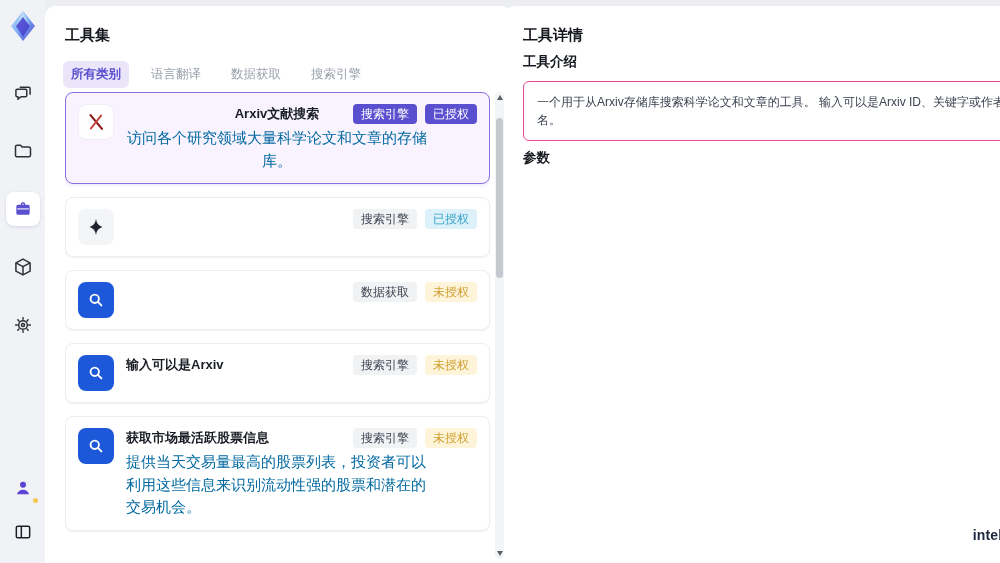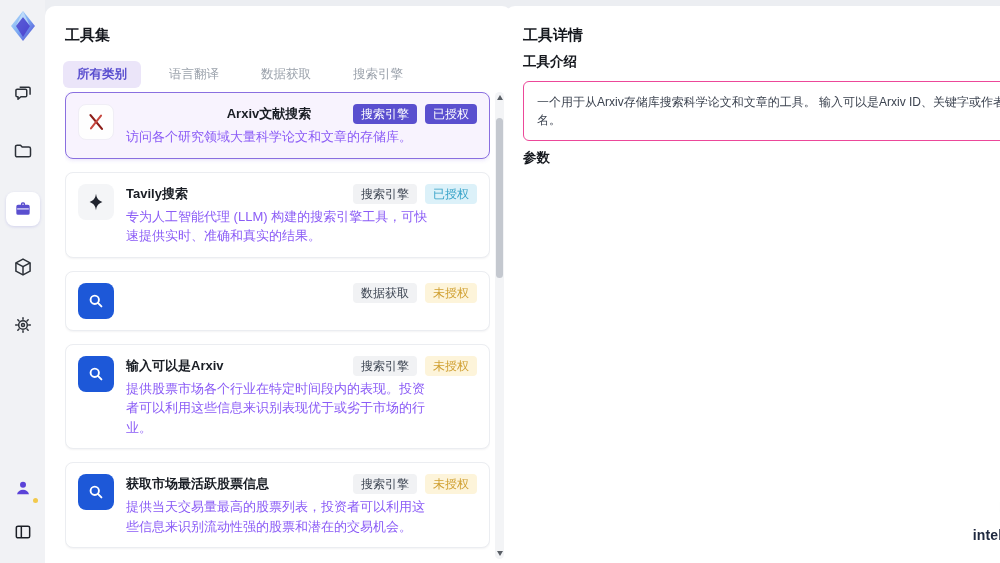--- a/index.html
+++ b/index.html
@@ -23,32 +23,32 @@
   
   .panel { position:absolute; top:6px; bottom:0; background:#fff; border-radius:10px 10px 0 0; }
   .panel-left  { left:45px;  width:467px; }
   .panel-right { left:505px; width:555px; }
 
   .panel-title { font-size:15px; font-weight:bold; color:#15181e; }
   .panel-left .panel-title { margin:20px 0 0 20px; }
 
   
   .tabs { display:flex; align-items:center; gap:14px; margin:16px 0 0 18px; }
-  .tab { font-size:12.5px; color:#9aa1ab; padding:5px 14px; border-radius:6px; cursor:pointer; white-space:nowrap; }
+  .tab { font-size:12.5px; color:#9aa1ab; padding:5px 8px; border-radius:6px; cursor:pointer; white-space:nowrap; }
   .tab.active { background:var(--accent-light-bg); color:var(--accent); font-weight:bold; }
 
   
   .tool-list { position:absolute; left:20px; right:22px; top:86px; bottom:0; overflow:hidden; }
   .card { position:relative; background:#fff; border:1px solid #ebedf1; border-radius:8px; box-shadow:0 1px 2px rgba(20,24,40,.05); padding:11px 12px; display:flex; gap:12px; margin-bottom:13px; cursor:pointer; }
   .card--selected { background:var(--selected-card-bg); border:1.5px solid var(--selected-card-border); box-shadow:0 1px 4px rgba(120,90,220,.18);text-align:center; }
   .tool-icon { flex:0 0 36px; width:36px; height:36px; border-radius:8px; background:#f4f5f7; display:flex; align-items:center; justify-content:center; }
   .tool-icon.white { background:#fefefe; border:1px solid #f0eef6; }
   .tool-icon.blue { background:var(--blue-icon); }
   .tool-name { font-size:13px; font-weight:bold; color:#191d24; line-height:1; margin:3px 0 7px 0; }
-  .tool-desc { font-size:13px; color:#8b5cf6; line-height:1.5; max-width:302px; }
+  .tool-desc { font-size:15px; color:#0369a1; line-height:1.5; max-width:302px; }
   .badges { position:absolute; top:11px; right:12px; display:flex; gap:8px; }
   .badge { font-size:12px; line-height:1; padding:4px 8px; border-radius:4px; white-space:nowrap; }
   .badge-cat    { background:var(--badge-gray-bg);   color:var(--badge-gray-text); }
   .badge-yes    { background:var(--badge-auth-bg);   color:var(--badge-auth-text); }
   .badge-no     { background:var(--badge-unauth-bg); color:var(--badge-unauth-text); }
   .badge-solid  { background:var(--accent); color:#ffffff; }
 
   
   .scrollbar { position:absolute; right:8px; top:86px; bottom:4px; width:9px; background:#f3f4f6; border-radius:5px; }
   .sb-arrow { position:absolute; left:50%; transform:translateX(-50%); width:0; height:0; }
@@ -178,24 +178,20 @@
         <span class="badge badge-solid">已授权</span>
       </div>
     </div>
 
     <div class="card">
       <div class="tool-icon">
         <svg width="22" height="22" viewBox="0 0 24 24">
           <path d="M12 3 C12.8 8 14 9.6 19 12 C14 14.4 12.8 16 12 21 C11.2 16 10 14.4 5 12 C10 9.6 11.2 8 12 3 Z" fill="#20242e"></path>
         </svg>
       </div>
-      <div>
-        <div class="tool-name">Tavily搜索</div>
-        <div class="tool-desc">专为人工智能代理 (LLM) 构建的搜索引擎工具，可快速提供实时、准确和真实的结果。</div>
-      </div>
       <div class="badges">
         <span class="badge badge-cat">搜索引擎</span>
         <span class="badge badge-yes">已授权</span>
       </div>
     </div>
 
     <div class="card">
       <div class="tool-icon blue">
         <svg width="20" height="20" viewBox="0 0 24 24" fill="none" stroke="#ffffff" stroke-width="2.3" stroke-linecap="round">
           <circle cx="10.5" cy="10.5" r="5"></circle>
@@ -210,21 +206,20 @@
 
     <div class="card">
       <div class="tool-icon blue">
         <svg width="20" height="20" viewBox="0 0 24 24" fill="none" stroke="#ffffff" stroke-width="2.3" stroke-linecap="round">
           <circle cx="10.5" cy="10.5" r="5"></circle>
           <path d="M14.3 14.3 18.5 18.5"></path>
         </svg>
       </div>
       <div>
         <div class="tool-name">输入可以是Arxiv</div>
-        <div class="tool-desc">提供股票市场各个行业在特定时间段内的表现。投资者可以利用这些信息来识别表现优于或劣于市场的行业。</div>
       </div>
       <div class="badges">
         <span class="badge badge-cat">搜索引擎</span>
         <span class="badge badge-no">未授权</span>
       </div>
     </div>
 
     <div class="card">
       <div class="tool-icon blue">
         <svg width="20" height="20" viewBox="0 0 24 24" fill="none" stroke="#ffffff" stroke-width="2.3" stroke-linecap="round">

